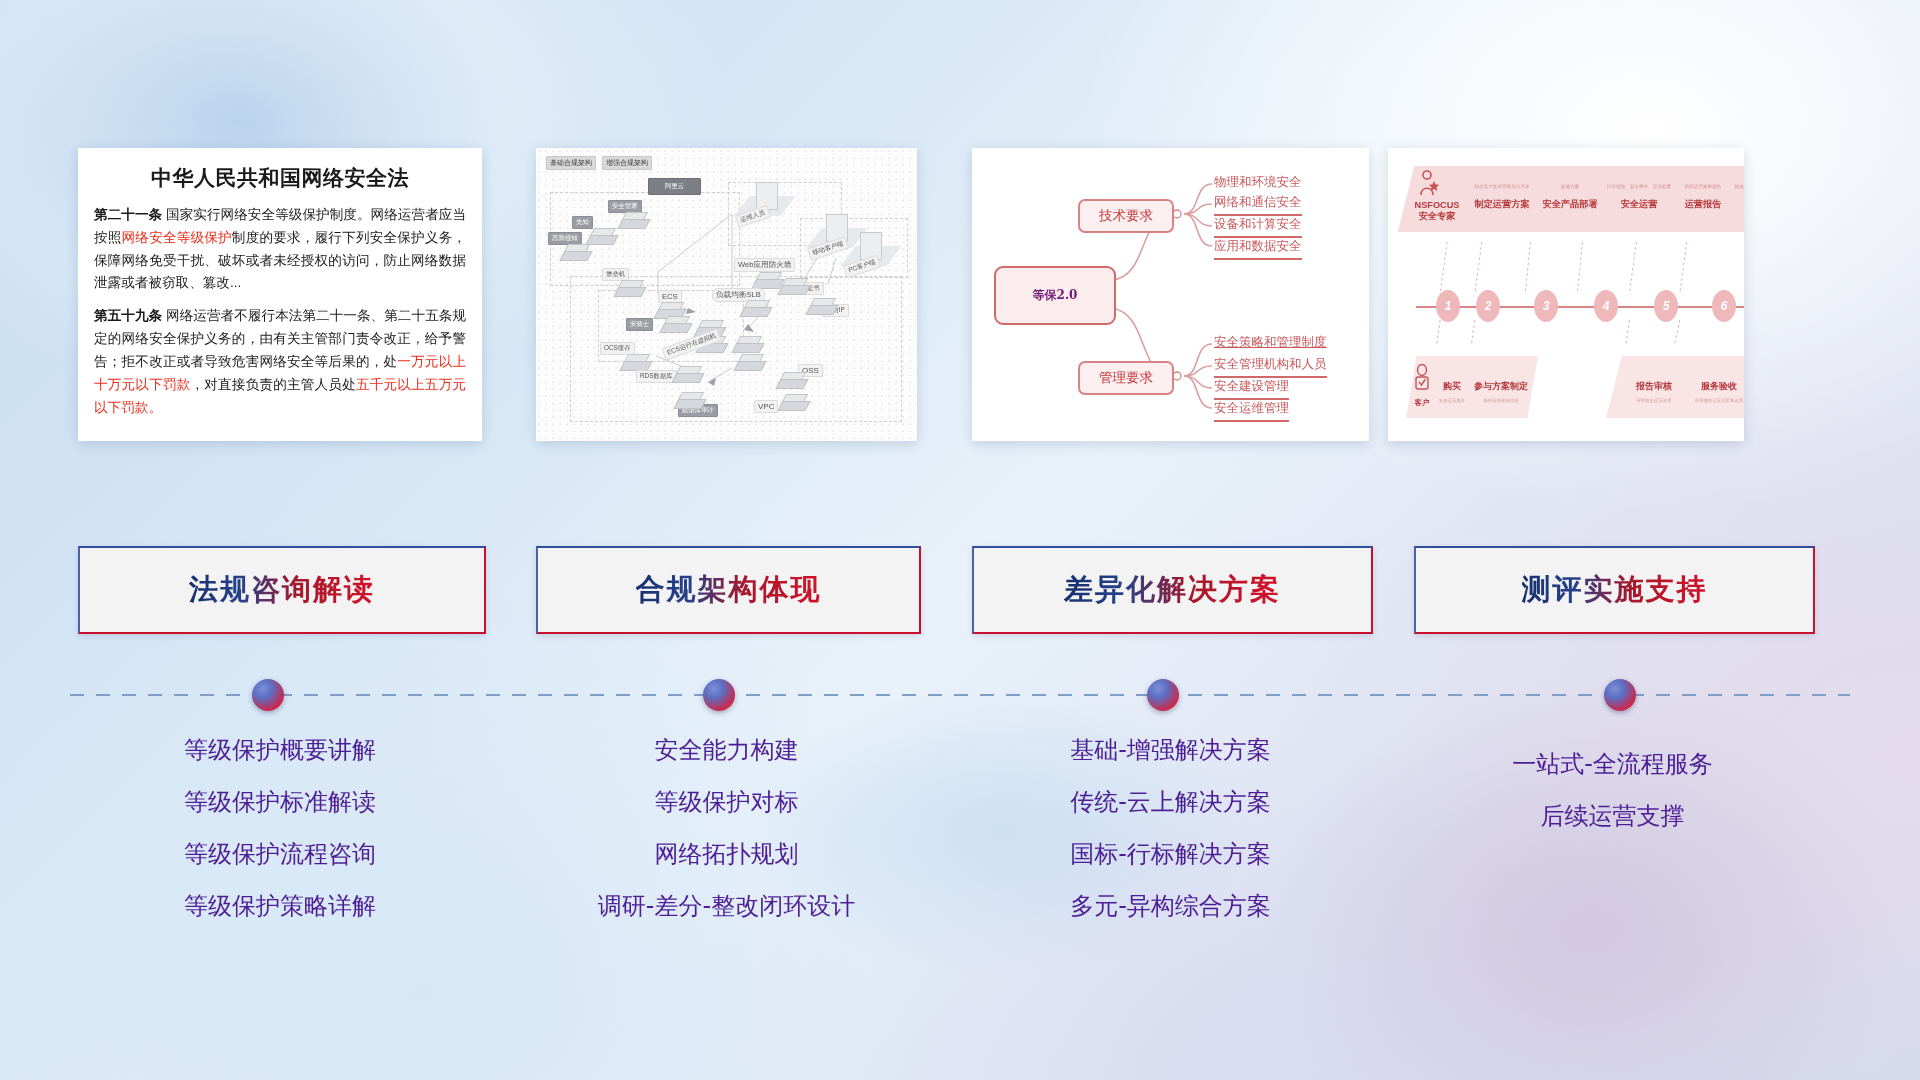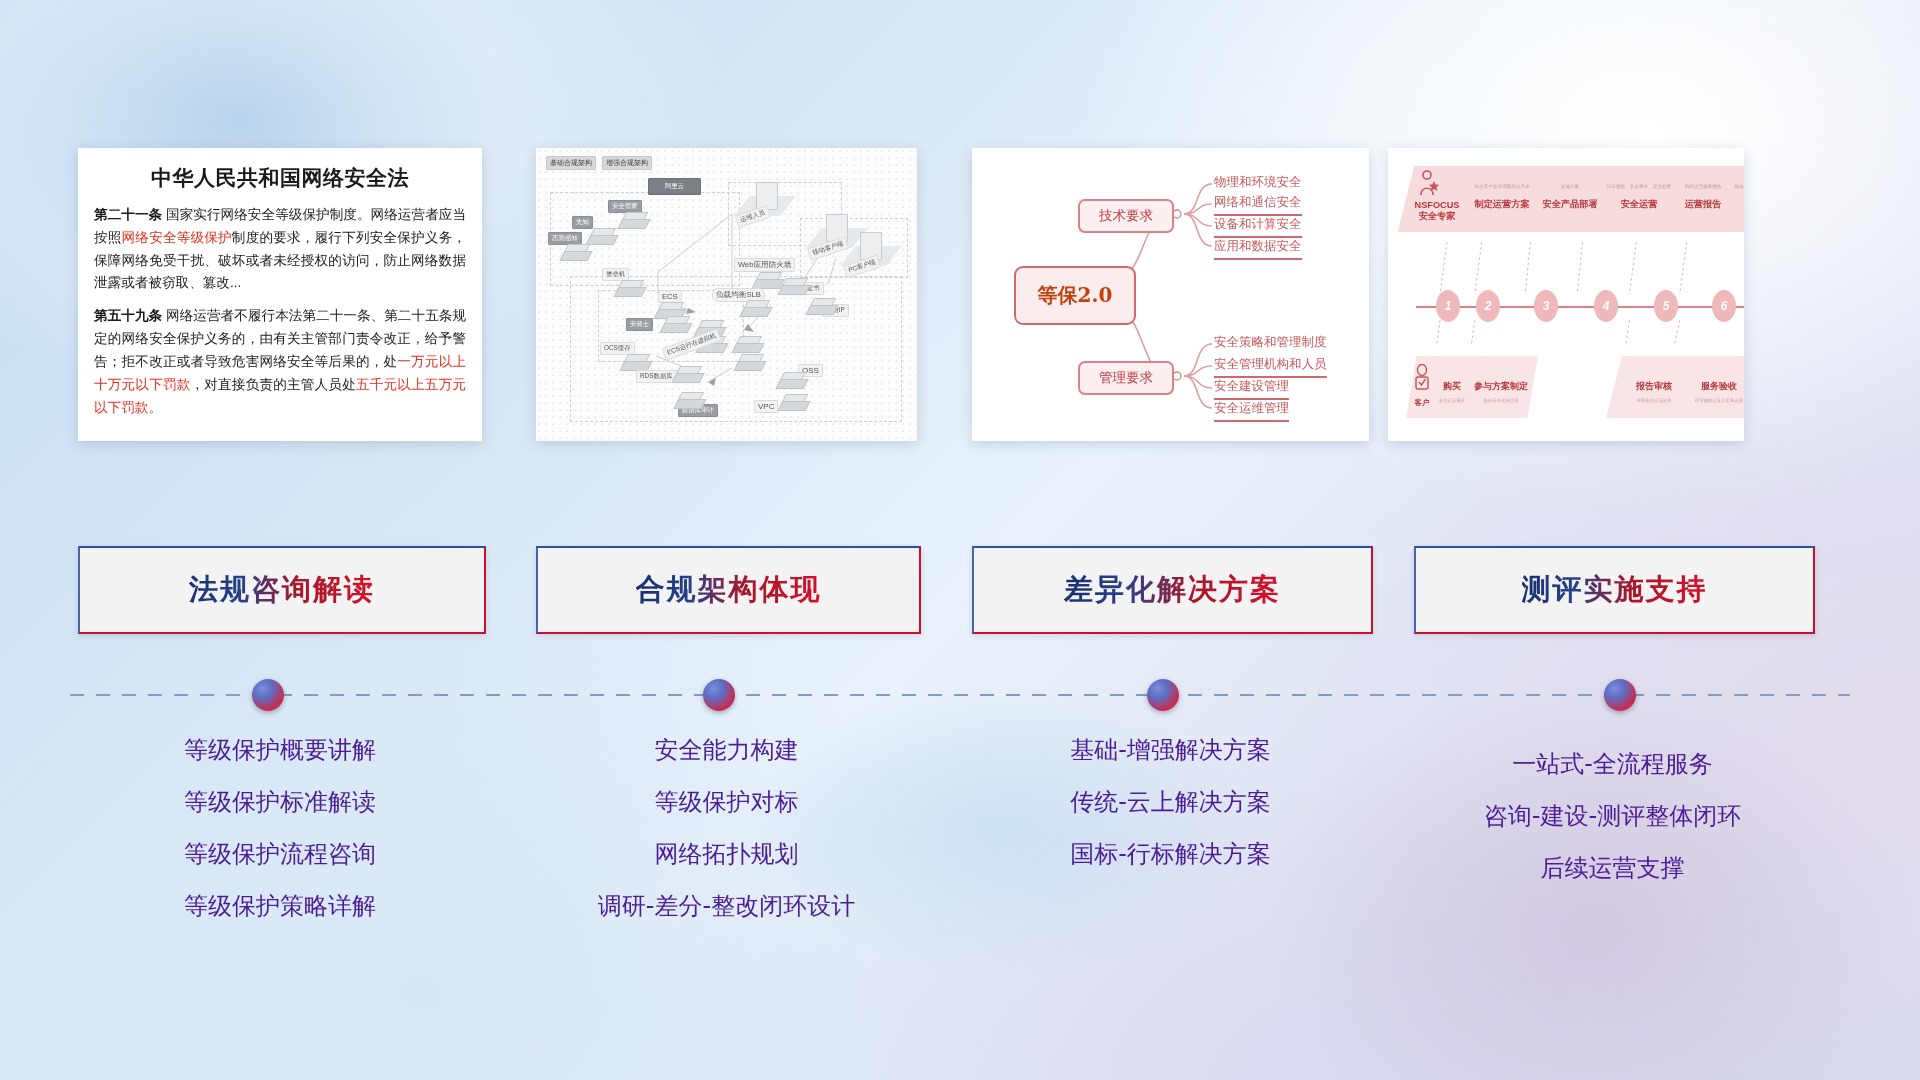--- a/index.html
+++ b/index.html
@@ -61,22 +61,22 @@
         border:1px solid #c6c9cd;}
   .arch .plate{position:absolute;width:46px;height:20px;background:#e3e6e9;
         transform:skewX(-38deg);opacity:.85;}
   .arch svg{position:absolute;left:0;top:0;width:100%;height:100%;pointer-events:none;}
 
   
   .mind{position:relative;width:100%;height:100%;background:#fff;}
   .mind .root{position:absolute;left:22px;top:118px;width:118px;height:55px;
         border:2.5px solid #d06a6c;background:#fbeced;border-radius:9px;
         display:flex;align-items:center;justify-content:center;
-        color:#c2410c;font-size:20px;font-weight:600;
-        font-family:"DejaVu Serif","Liberation Serif",serif;margin-left:20px;}
+        color:#701a75;font-size:12px;font-weight:600;
+        font-family:"DejaVu Serif","Liberation Serif",serif;}
   .mind .branch{position:absolute;width:92px;height:30px;border:2px solid #d98387;
         background:#fbeff0;border-radius:7px;display:flex;align-items:center;
         justify-content:center;color:#c4393c;font-size:13.5px;
         font-family:"DejaVu Serif","Liberation Serif",serif;}
   .mind .leaf{position:absolute;color:#c9595c;font-size:12.5px;white-space:nowrap;
         font-family:"DejaVu Serif","Liberation Serif",serif;
         padding-bottom:3px;}
   .mind .leaf.ul{border-bottom:2px solid #d0696c;}
   .mind svg{position:absolute;left:0;top:0;width:100%;height:100%;pointer-events:none;}
 
@@ -323,21 +323,21 @@
       </svg>
       <div class="root">等保2.0</div>
 
       <div class="branch" style="left:106px;top:51px;">技术要求</div>
       <div class="leaf" style="left:242px;top:26px;">物理和环境安全</div>
       <div class="leaf ul" style="left:242px;top:46px;">网络和通信安全</div>
       <div class="leaf ul" style="left:242px;top:68px;">设备和计算安全</div>
       <div class="leaf ul" style="left:242px;top:90px;">应用和数据安全</div>
 
       <div class="branch" style="left:106px;top:213px;">管理要求</div>
-      <div class="leaf" style="left:242px;top:186px;">安全策略和管理制度</div>
+      <div class="leaf" style="left:242px;top:186px;text-decoration:underline;">安全策略和管理制度</div>
       <div class="leaf ul" style="left:242px;top:208px;">安全管理机构和人员</div>
       <div class="leaf ul" style="left:242px;top:230px;">安全建设管理</div>
       <div class="leaf ul" style="left:242px;top:252px;">安全运维管理</div>
     </div>
   </div>
 
   <div class="card c4">
     <div class="tl">
       <div class="banner"></div>
       <div class="bannerinner">
@@ -463,19 +463,19 @@
   <div class="col l2">
     <div class="li">安全能力构建</div>
     <div class="li">等级保护对标</div>
     <div class="li">网络拓扑规划</div>
     <div class="li">调研-差分-整改闭环设计</div>
   </div>
   <div class="col l3">
     <div class="li">基础-增强解决方案</div>
     <div class="li">传统-云上解决方案</div>
     <div class="li">国标-行标解决方案</div>
+    <div class="li">多元-异构综合方案</div>
   </div>
   <div class="col l4">
     <div class="li">一站式-全流程服务</div>
-    <div class="li">咨询-建设-测评整体闭环</div>
     <div class="li">后续运营支撑</div>
   </div>
 </div>
 
 </body></html>

